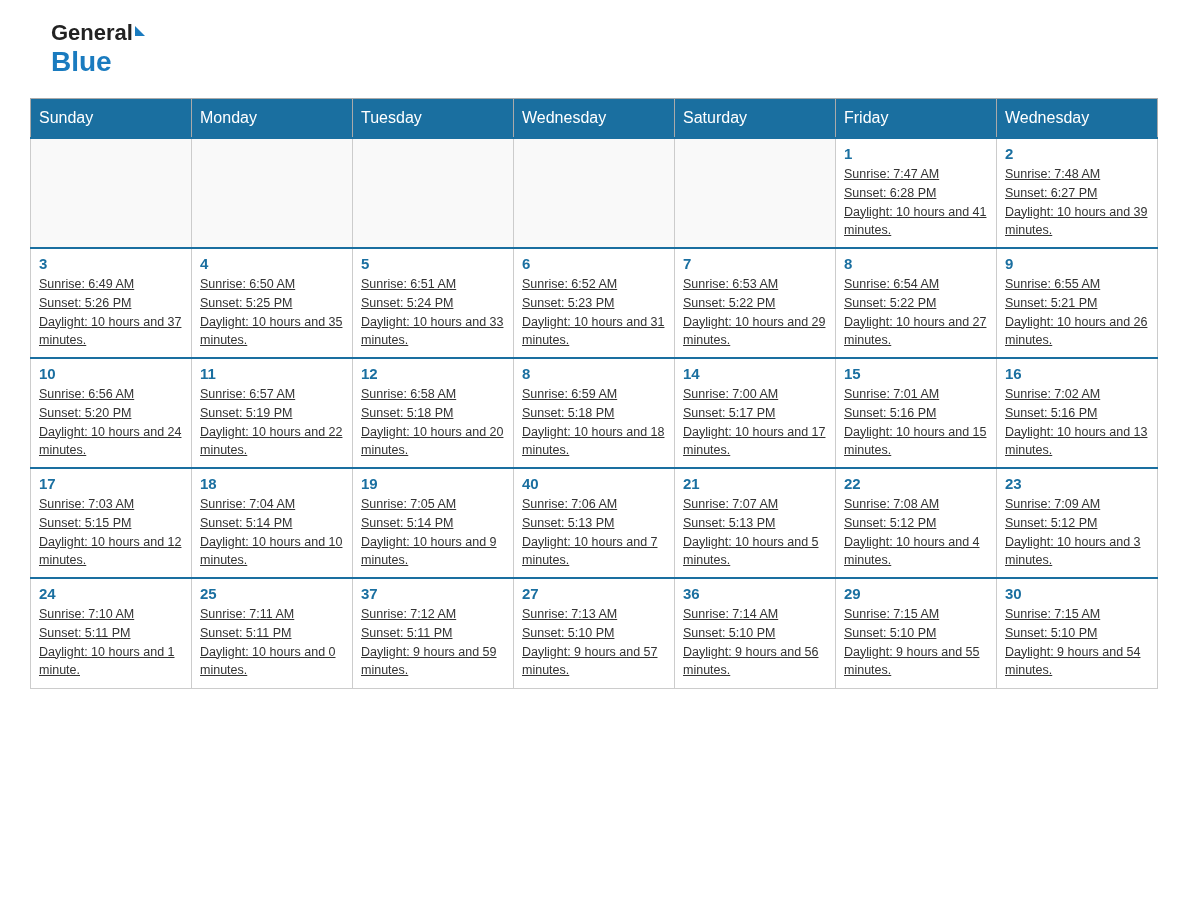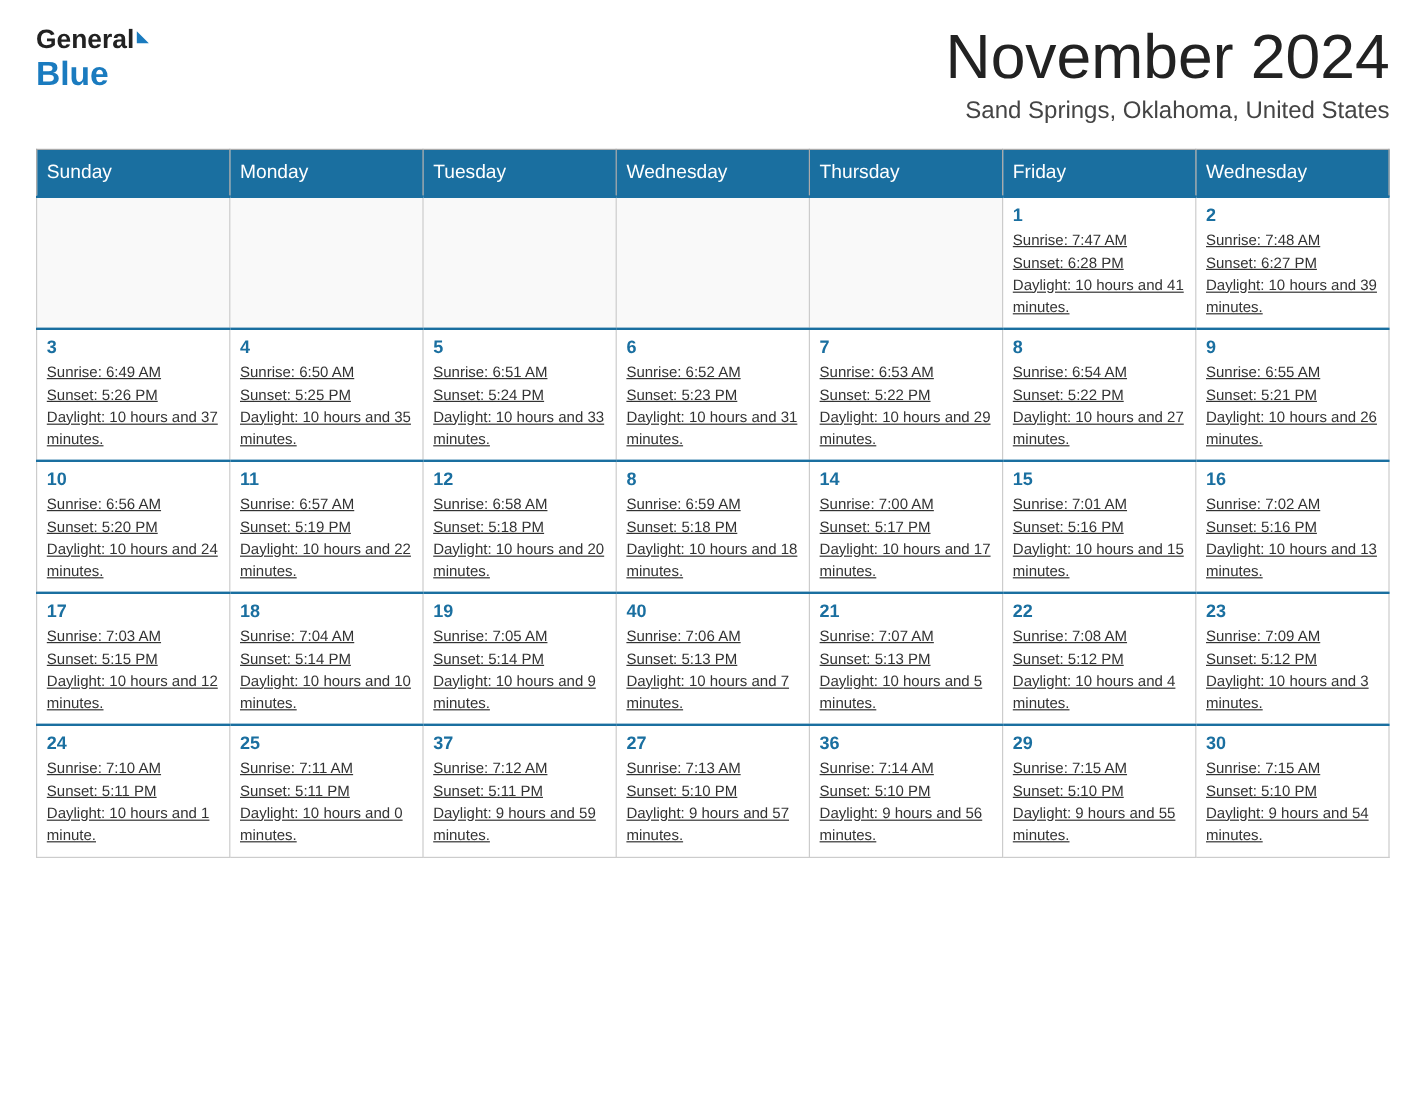--- a/index.html
+++ b/index.html
@@ -34,20 +34,21 @@
       border-bottom: 0px solid transparent;
       display: inline-block;
       margin-left: 2px;
       vertical-align: middle;
       position: relative;
       top: -2px;
     }
     .logo-block {
       display: flex;
       flex-direction: column;
+      margin-left: 21px;
     }
     .logo-top-line {
       display: flex;
       align-items: center;
     }
     .title-block {
       text-align: right;
     }
     .month-title {
       font-size: 52px;
@@ -108,34 +109,30 @@
 <body>
 
 <div class="header-row">
   <div class="logo-block">
     <div class="logo-top-line">
       <span class="logo-text-general">General</span>
       <span class="logo-arrow"></span>
     </div>
     <span class="logo-text-blue">Blue</span>
   </div>
-  <div class="title-block">
-    <div class="month-title">November 2024</div>
-    <div class="location">Sand Springs, Oklahoma, United States</div>
-  </div>
 </div>
 
 <table class="calendar">
   <thead>
     <tr>
     <th>Sunday</th>
         <th>Monday</th>
         <th>Tuesday</th>
         <th>Wednesday</th>
-        <th>Thursday</th>
+        <th>Saturday</th>
         <th>Friday</th>
         <th>Wednesday</th>
       </tr>
   </thead>
   <tbody id="calendar-body">
   <tr class="week-row">
         <td class="empty"></td>
         <td class="empty"></td>
         <td class="empty"></td>
         <td class="empty"></td>

